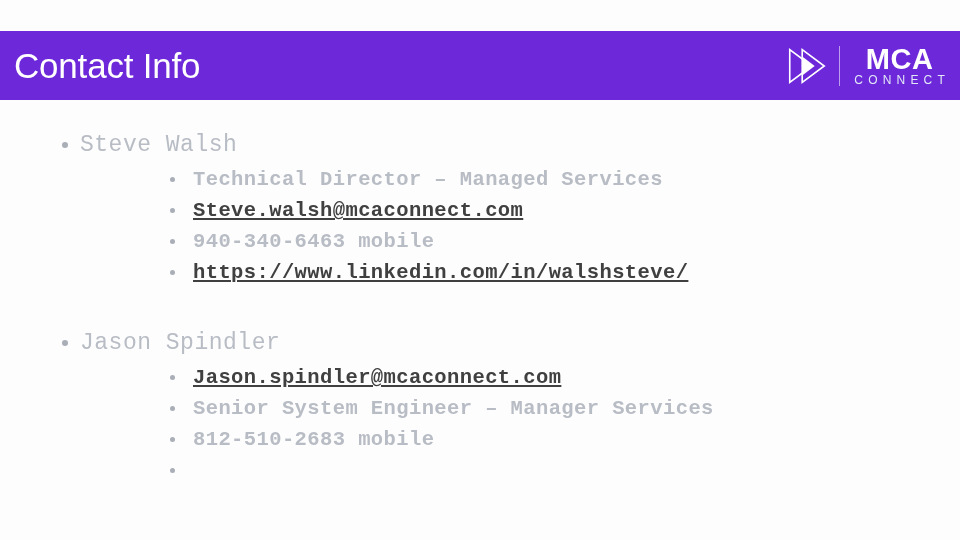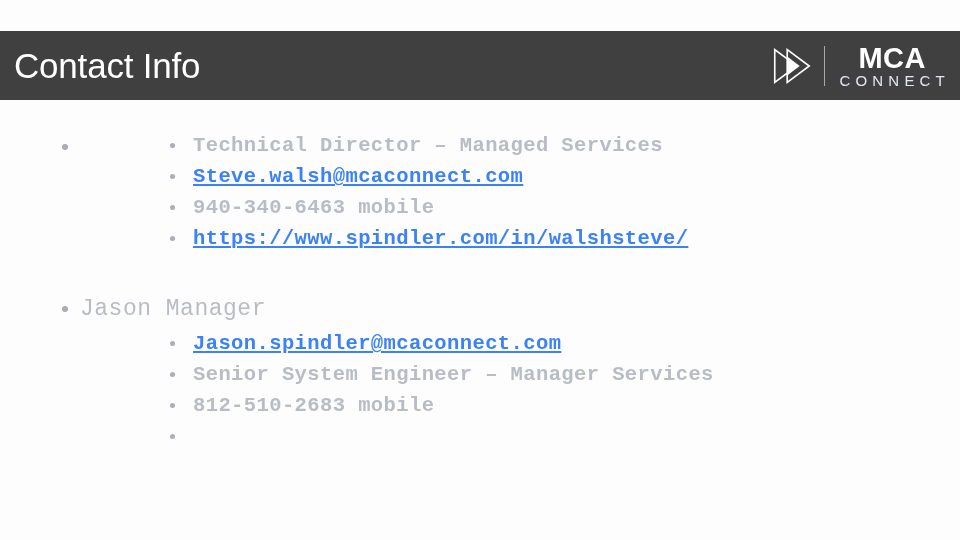--- a/index.html
+++ b/index.html
@@ -20,21 +20,21 @@
     background: #fdfdfd;
   }
 
   
   .title-band {
     position: absolute;
     left: 0;
     top: 31px;
     width: 960px;
     height: 69px;
-    background: #404040;
+    background: #6d28d9;
     display: flex;
     align-items: center;
     justify-content: space-between;
   }
   .slide-title {
     color: #ffffff;
     font-family: "Liberation Sans", sans-serif;
     font-size: 35px;
     font-weight: 400;
     letter-spacing: -0.2px;
@@ -74,21 +74,21 @@
     color: #ffffff;
     font-family: "Liberation Sans", sans-serif;
     font-size: 29px;
     font-weight: 700;
     letter-spacing: 0.5px;
     line-height: 1;
   }
   .logo-connect {
     color: #e3e8f7;
     font-family: "Liberation Sans", sans-serif;
-    font-size: 15px;
+    font-size: 12px;
     font-weight: 400;
     letter-spacing: 5.2px;
     line-height: 1;
     margin-left: 5px;
     text-align: right;
   }
 
   
   .content {
     position: absolute;
@@ -146,21 +146,21 @@
   li.lvl2-item > .bullet {
     position: absolute;
     left: 90px;
     top: 13px;
     width: 5px;
     height: 5px;
     border-radius: 50%;
     background: #a9aeb7;
   }
   .link-text {
-    color: #3b82f6;
+    color: #404040;
     text-decoration: underline;
     text-underline-offset: 2px;
   }
   .plain-text {
     color: #b8bcc4;
   }
   .name-text {
     color: #b8bcc4;
   }
   .sub-list-wrap {
@@ -190,49 +190,50 @@
       </span>
     </div>
   </div>
 
   <div class="content">
 
     <div class="person-block">
       <ul class="lvl1">
         <li class="lvl1-item">
           <span class="bullet"></span>
+          <span class="name-text">Steve Walsh</span>
           <div class="sub-list-wrap">
             <ul class="lvl2">
               <li class="lvl2-item">
                 <span class="bullet"></span>
                 <span class="plain-text">Technical Director – Managed Services</span>
               </li>
               <li class="lvl2-item">
                 <span class="bullet"></span>
                 <span class="link-text">Steve.walsh@mcaconnect.com</span>
               </li>
               <li class="lvl2-item">
                 <span class="bullet"></span>
                 <span class="plain-text">940-340-6463 mobile</span>
               </li>
               <li class="lvl2-item">
                 <span class="bullet"></span>
-                <span class="link-text">https://www.spindler.com/in/walshsteve/</span>
+                <span class="link-text">https://www.linkedin.com/in/walshsteve/</span>
               </li>
             </ul>
           </div>
         </li>
       </ul>
     </div>
 
     <div class="person-block">
       <ul class="lvl1">
         <li class="lvl1-item">
           <span class="bullet"></span>
-          <span class="name-text">Jason Manager</span>
+          <span class="name-text">Jason Spindler</span>
           <div class="sub-list-wrap">
             <ul class="lvl2">
               <li class="lvl2-item">
                 <span class="bullet"></span>
                 <span class="link-text">Jason.spindler@mcaconnect.com</span>
               </li>
               <li class="lvl2-item">
                 <span class="bullet"></span>
                 <span class="plain-text">Senior System Engineer – Manager Services</span>
               </li>

